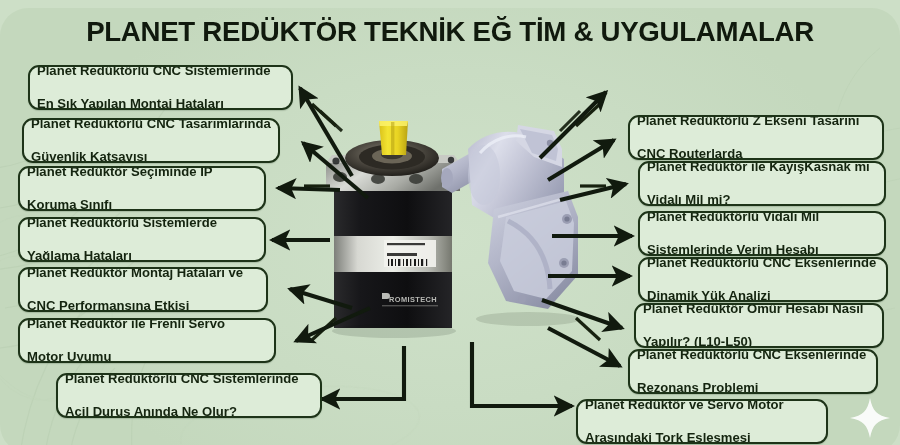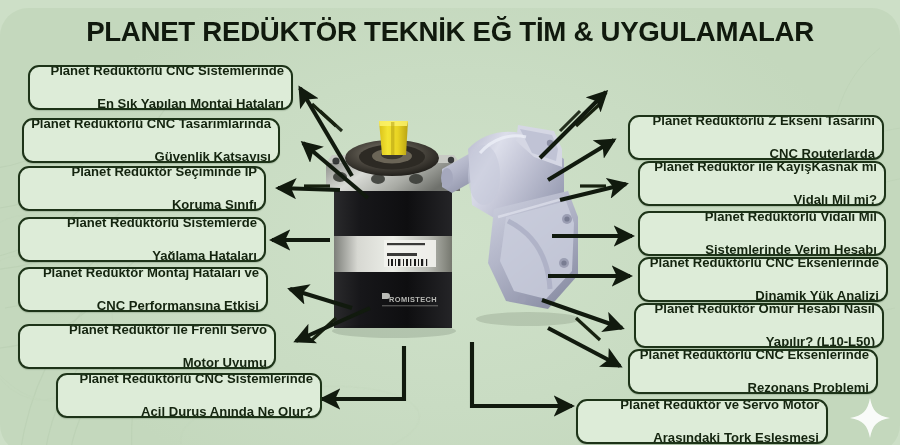--- a/index.html
+++ b/index.html
@@ -44,21 +44,21 @@
     background:#ddecd8;
     border:2.2px solid #1d3318;
     border-radius:11px;
     color:#14240f;
     font-weight:bold;
     font-size:13.1px;
     line-height:16.5px;
     display:flex;
     align-items:center;
     justify-content:center;
-    text-align:right;
+    text-align:left;
     padding:2px 7px;
     box-shadow:0 1px 1px rgba(30,50,25,.18);
     overflow:hidden;
   }
   .box span{ display:block; width:100%; }
 
   
   .arrows{ position:absolute; inset:0; pointer-events:none; }
 
   
@@ -316,21 +316,21 @@
     </span>
   </div>
 
   <div class="box" style="left:18px; top:259px; width:250px; height:45px;">
     <span>
       <span>Planet Redüktör Montaj Hataları ve</span><br>
       <span>CNC Performansına Etkisi</span>
     </span>
   </div>
 
-  <div class="box" style="left:18px; top:310px; width:258px; height:45px;margin-top:6px;">
+  <div class="box" style="left:18px; top:310px; width:258px; height:45px;">
     <span>
       <span>Planet Redüktör ile Frenli Servo</span><br>
       <span>Motor Uyumu</span>
     </span>
   </div>
 
   <div class="box" style="left:56px; top:365px; width:266px; height:45px;">
     <span>
       <span>Planet Redüktörlü CNC Sistemlerinde</span><br>
       <span>Acil Duruş Anında Ne Olur?</span>

